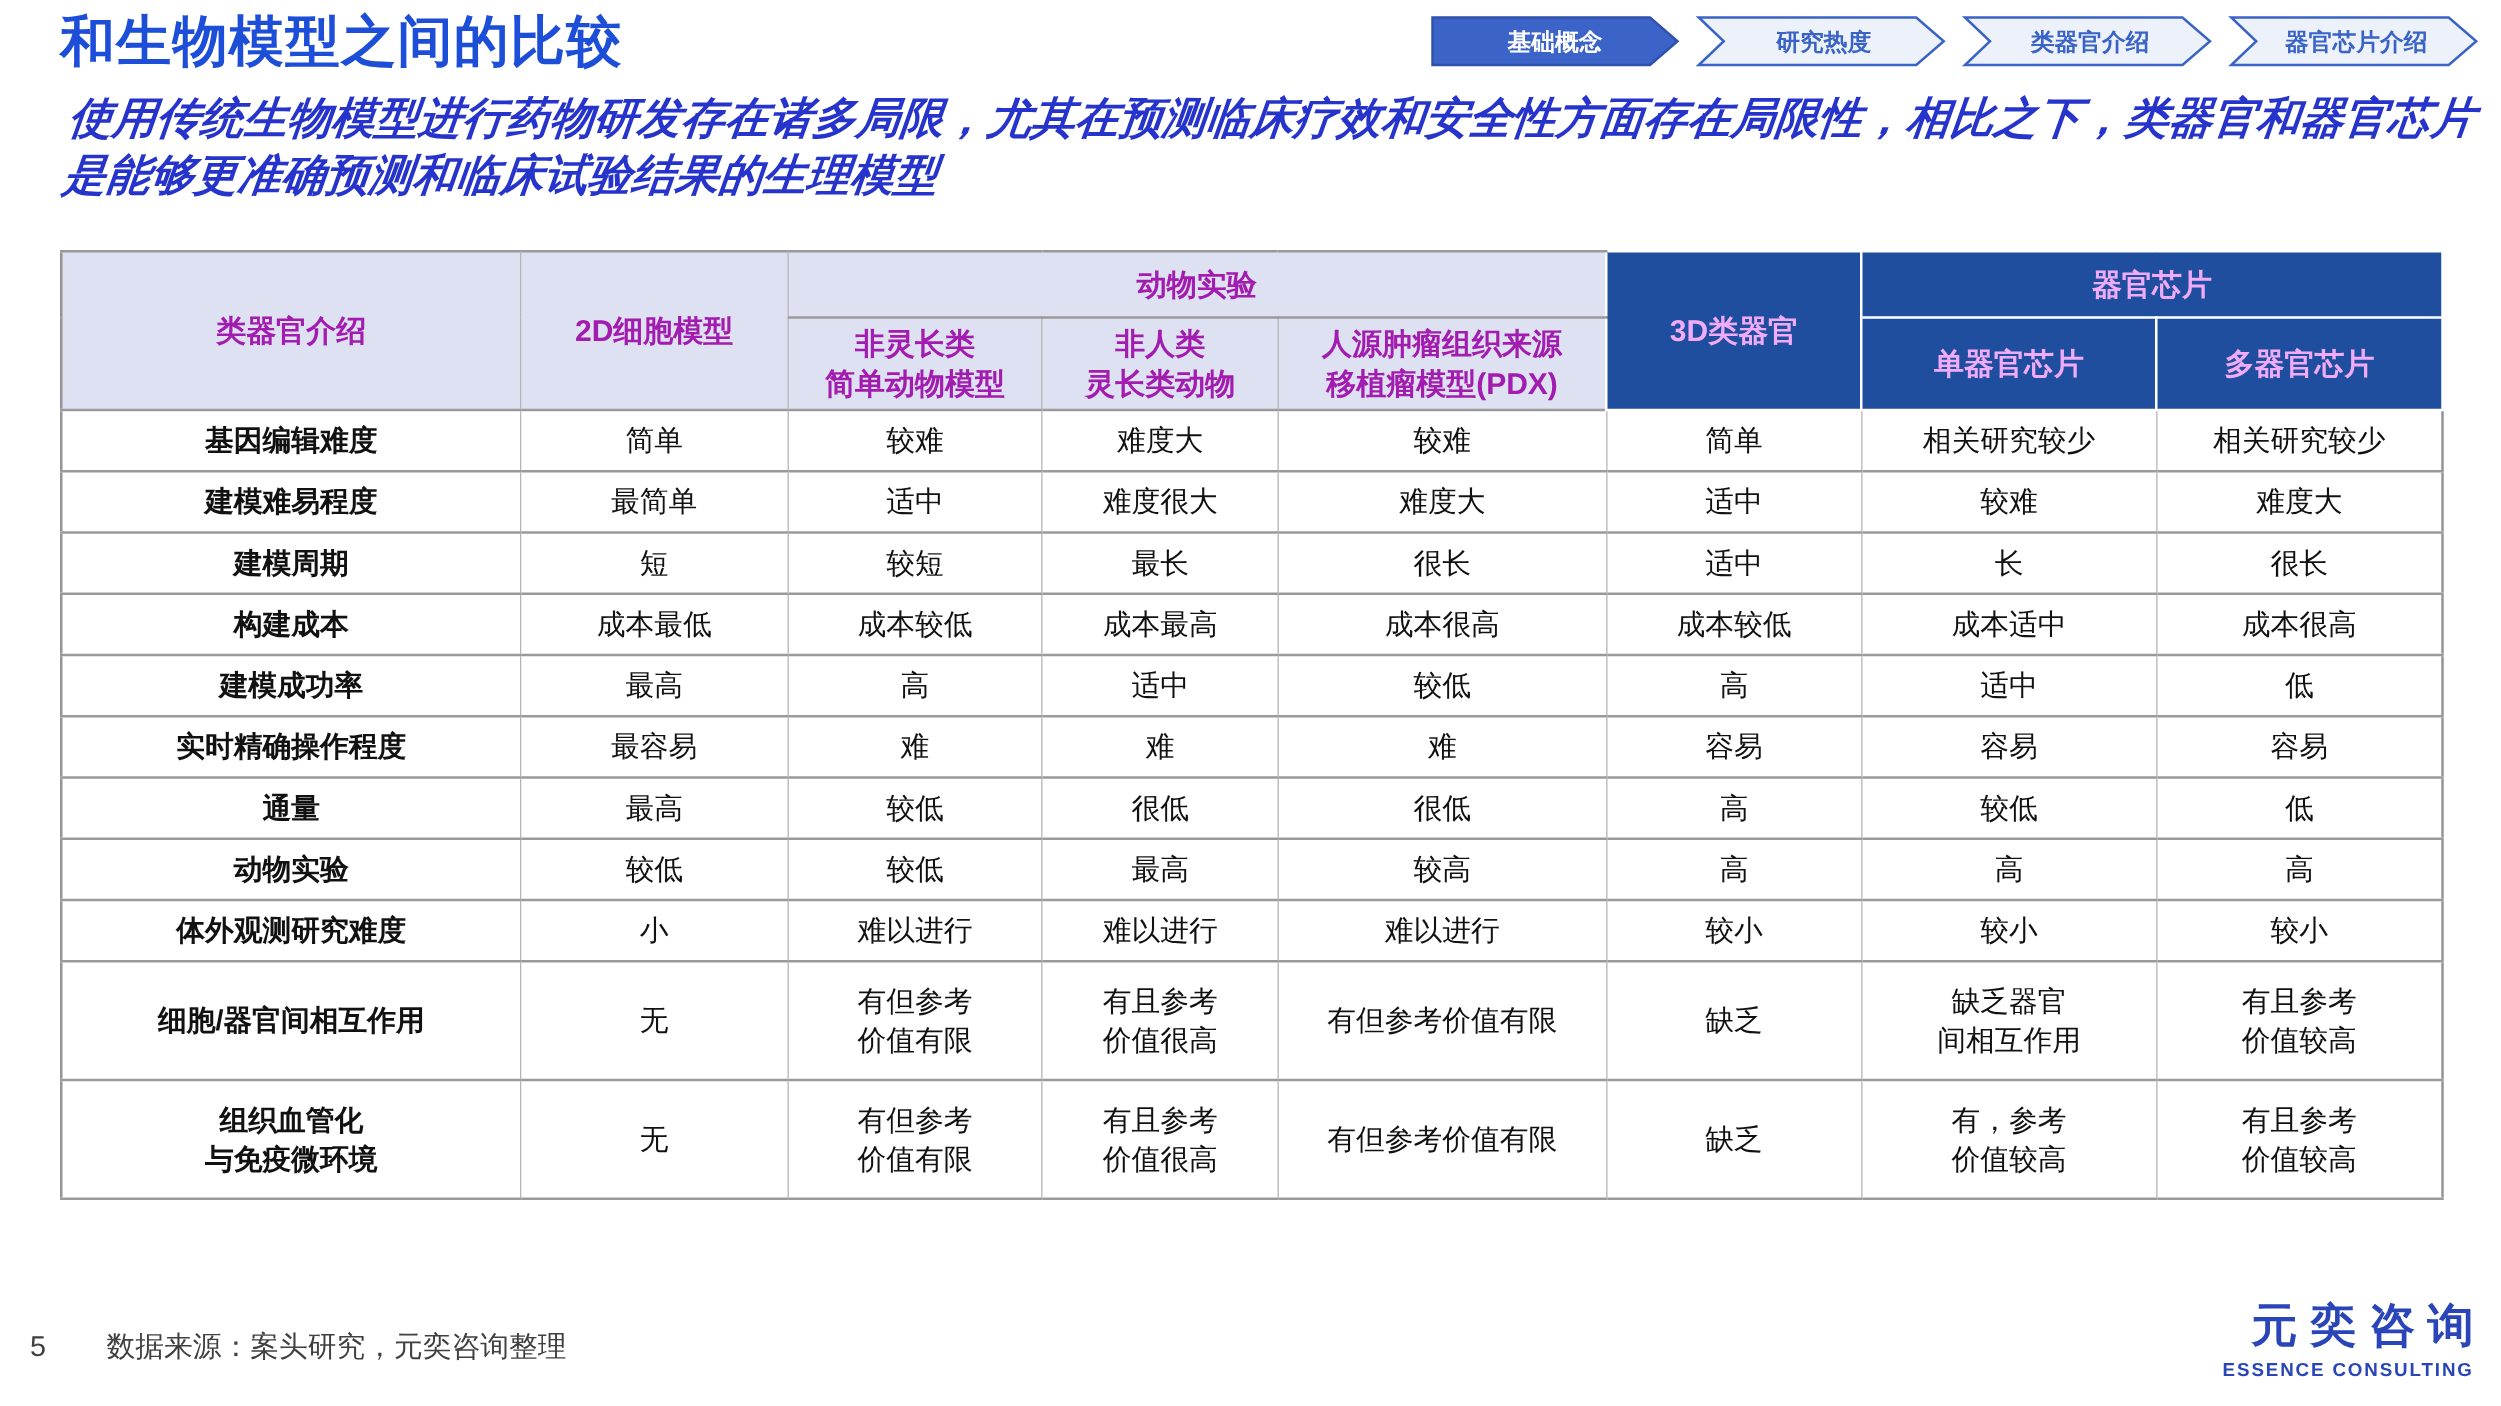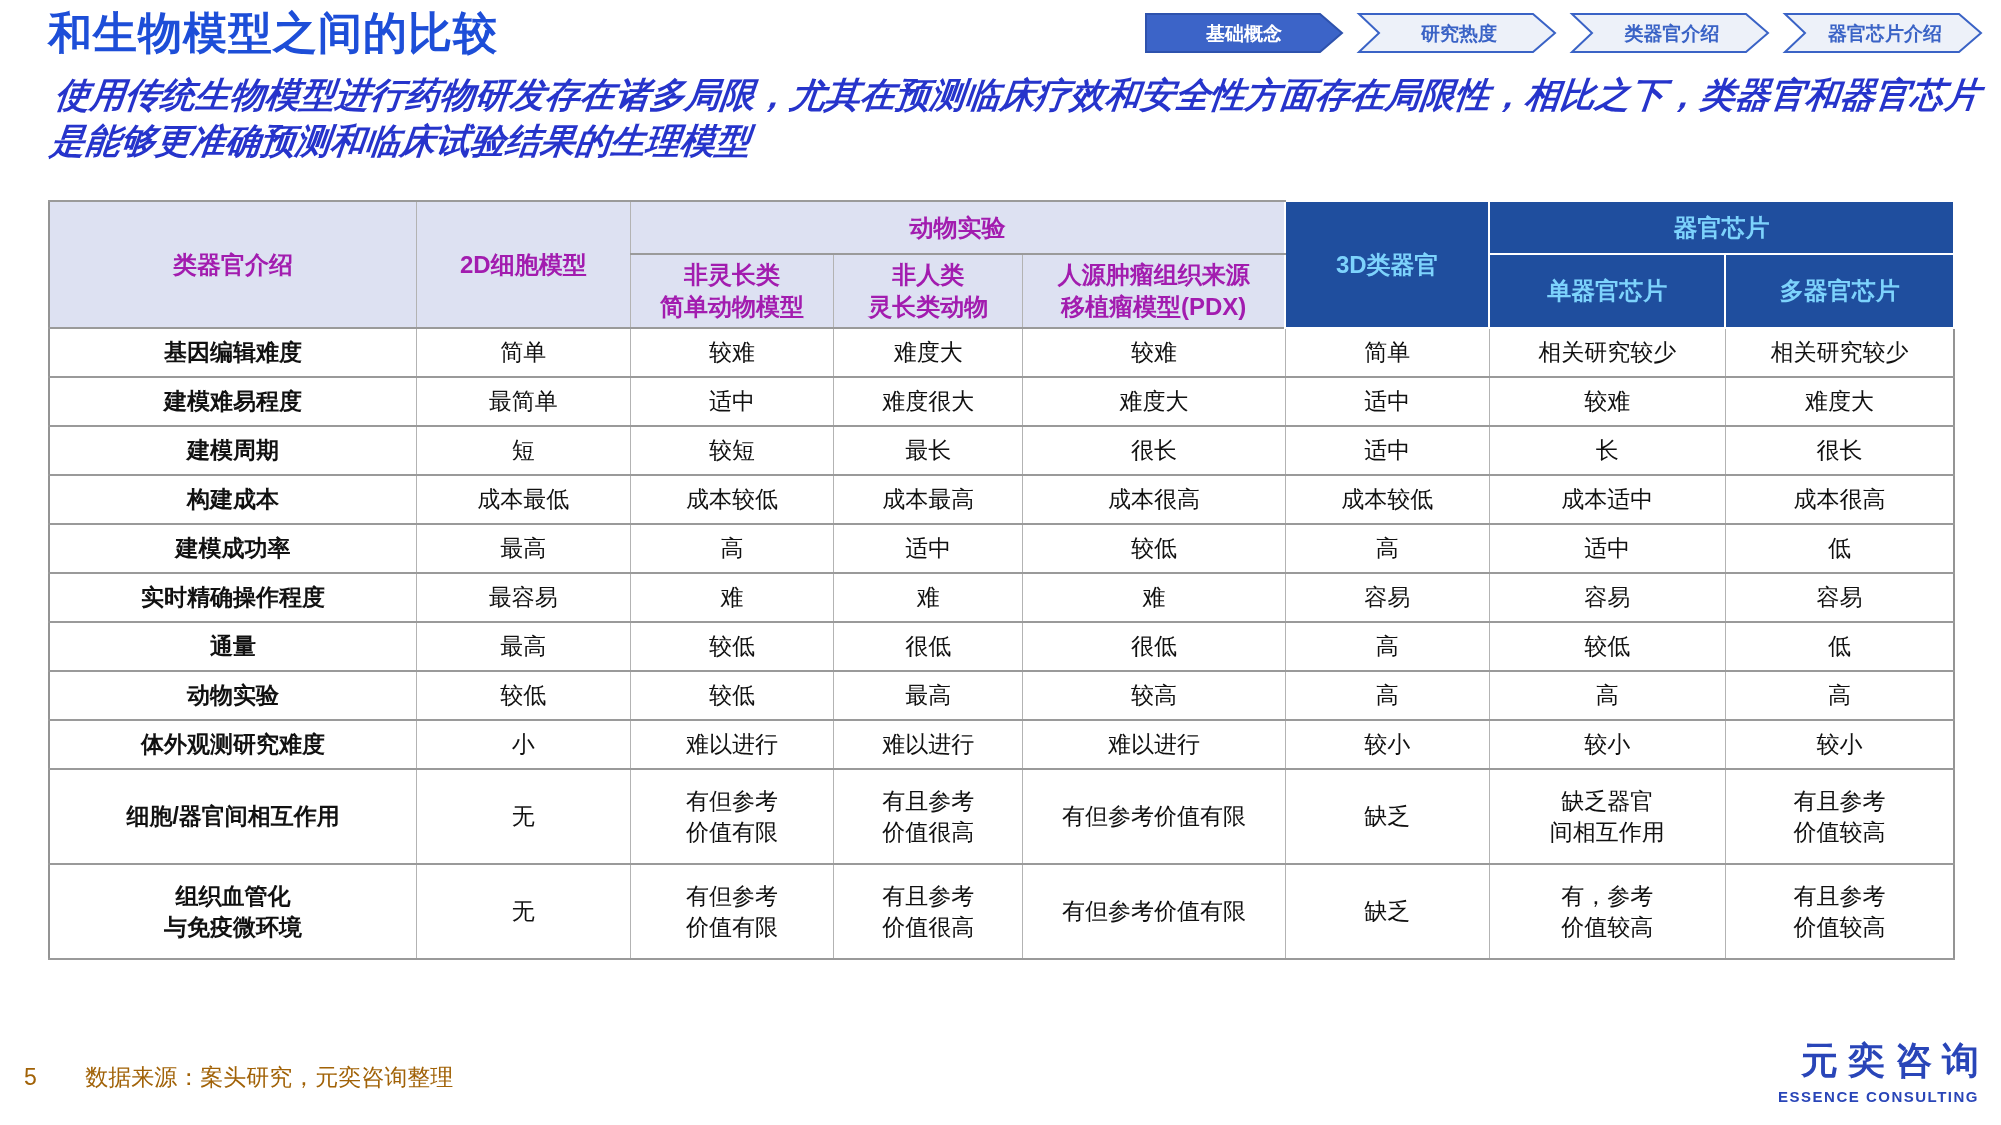--- a/index.html
+++ b/index.html
@@ -38,30 +38,30 @@
   }
   .cmp th, .cmp td {
     border:1px solid #b3b3b3; border-top:2px solid #9a9a9a; border-bottom:2px solid #9a9a9a;
     text-align:center; vertical-align:middle;
     white-space:pre-line; padding:4px 6px;
   }
   .cmp thead th { font-weight:700; font-size:24px; }
   .cmp thead tr.h1 { height:53px; }
   .cmp thead tr.h2 { height:72px; }
   .cmp th.light { background:var(--header-light); color:#a21caf; }
-  .cmp th.dark  { background:var(--header-dark); color:#7dd3fc; border:2px solid #ffffff; }
+  .cmp th.dark  { background:var(--header-dark); color:#f0abfc; border:2px solid #ffffff; }
   .cmp tbody tr { height:49px; }
   .cmp tbody tr.tall { height:95px; }
   .cmp td { font-size:23px; background:#fff; }
   .cmp td.label { font-weight:700; }
 
   
   .footer {
     position:absolute; left:24px; bottom:32px;
-    font-size:23px; color:#a16207;
+    font-size:23px; color:#404040;
   }
   .footer .src { margin-left:42px; }
   .logo {
     position:absolute; right:22px; bottom:20px; text-align:right;
   }
   .logo-cn {
     font-size:37px; font-weight:800; color:var(--logo-blue);
     letter-spacing:10px; margin-right:-10px;
   }
   .logo-en {

